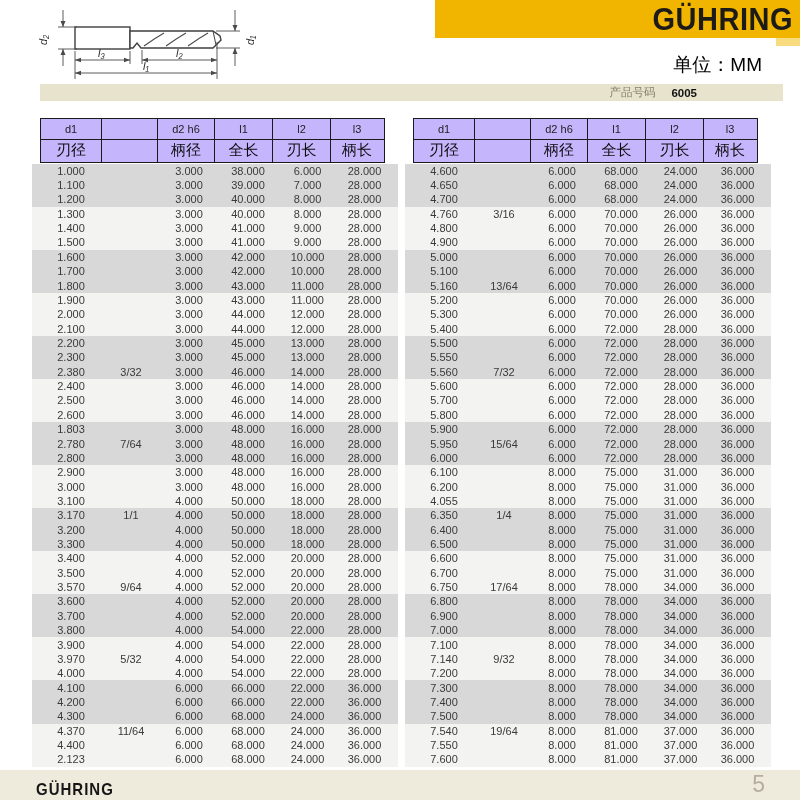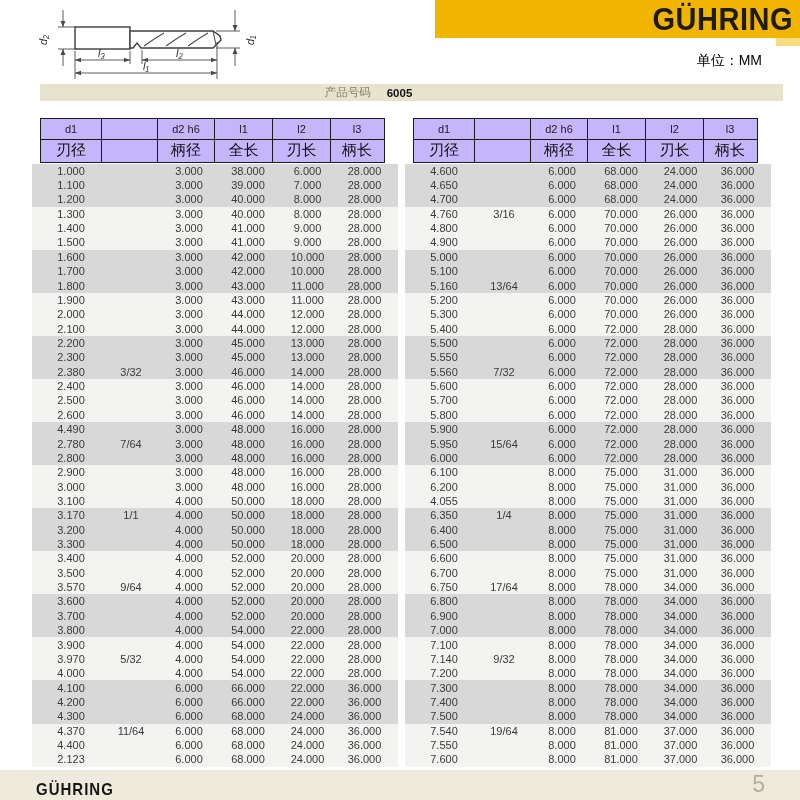--- a/index.html
+++ b/index.html
@@ -8,25 +8,25 @@
 
   
   .banner{position:absolute;left:435px;top:0;width:365px;height:38px;
           background:var(--yellow,#F1B500);display:flex;align-items:center;
           justify-content:flex-end;padding-right:7px;box-sizing:border-box;}
   .brand{font-size:29px;font-weight:bold;color:#1c1b17;letter-spacing:.5px;
          transform:scaleY(1.08);transform-origin:center;}
   .banner-tab{position:absolute;left:776px;top:38px;width:24px;height:8px;
           background:#F8DC7F;}
 
-  .unit{position:absolute;top:52px;right:38px;font-size:14px;color:#000;}
+  .unit{position:absolute;top:52px;right:38px;font-size:19px;color:#000;}
 
   .product-bar{position:absolute;left:40px;top:84px;width:743px;height:17px;
           background:var(--bar,#E7E3CC);display:flex;align-items:center;
-          justify-content:center;font-size:11.5px;box-sizing:border-box;}
+          justify-content:flex-end;font-size:11.5px;box-sizing:border-box;}
   .plabel{color:#85816d;margin-right:16px;}
   .pcode{font-weight:bold;color:#111;margin-right:86px;}
 
   
   .diagram{position:absolute;left:30px;top:2px;}
   .diagram .part{fill:#fff;stroke:#3f3f3f;stroke-width:1.4;}
   .diagram .flute{fill:none;stroke:#4a4a4a;stroke-width:1.1;}
   .diagram .dim{stroke:#4a4a4a;stroke-width:.9;fill:none;}
   .diagram .arr{fill:#4a4a4a;stroke:none;}
   .diagram text{font-family:"Liberation Sans",sans-serif;font-size:11px;
@@ -267,21 +267,21 @@
         </div>
         <div class="trow light">
           <span class="td c0">2.600</span>
           <span class="td c1"></span>
           <span class="td c2">3.000</span>
           <span class="td c3">46.000</span>
           <span class="td c4">14.000</span>
           <span class="td c5">28.000</span>
         </div>
         <div class="trow gray">
-          <span class="td c0">4.490</span>
+          <span class="td c0">1.803</span>
           <span class="td c1"></span>
           <span class="td c2">3.000</span>
           <span class="td c3">48.000</span>
           <span class="td c4">16.000</span>
           <span class="td c5">28.000</span>
         </div>
         <div class="trow gray">
           <span class="td c0">2.780</span>
           <span class="td c1">7/64</span>
           <span class="td c2">3.000</span>

